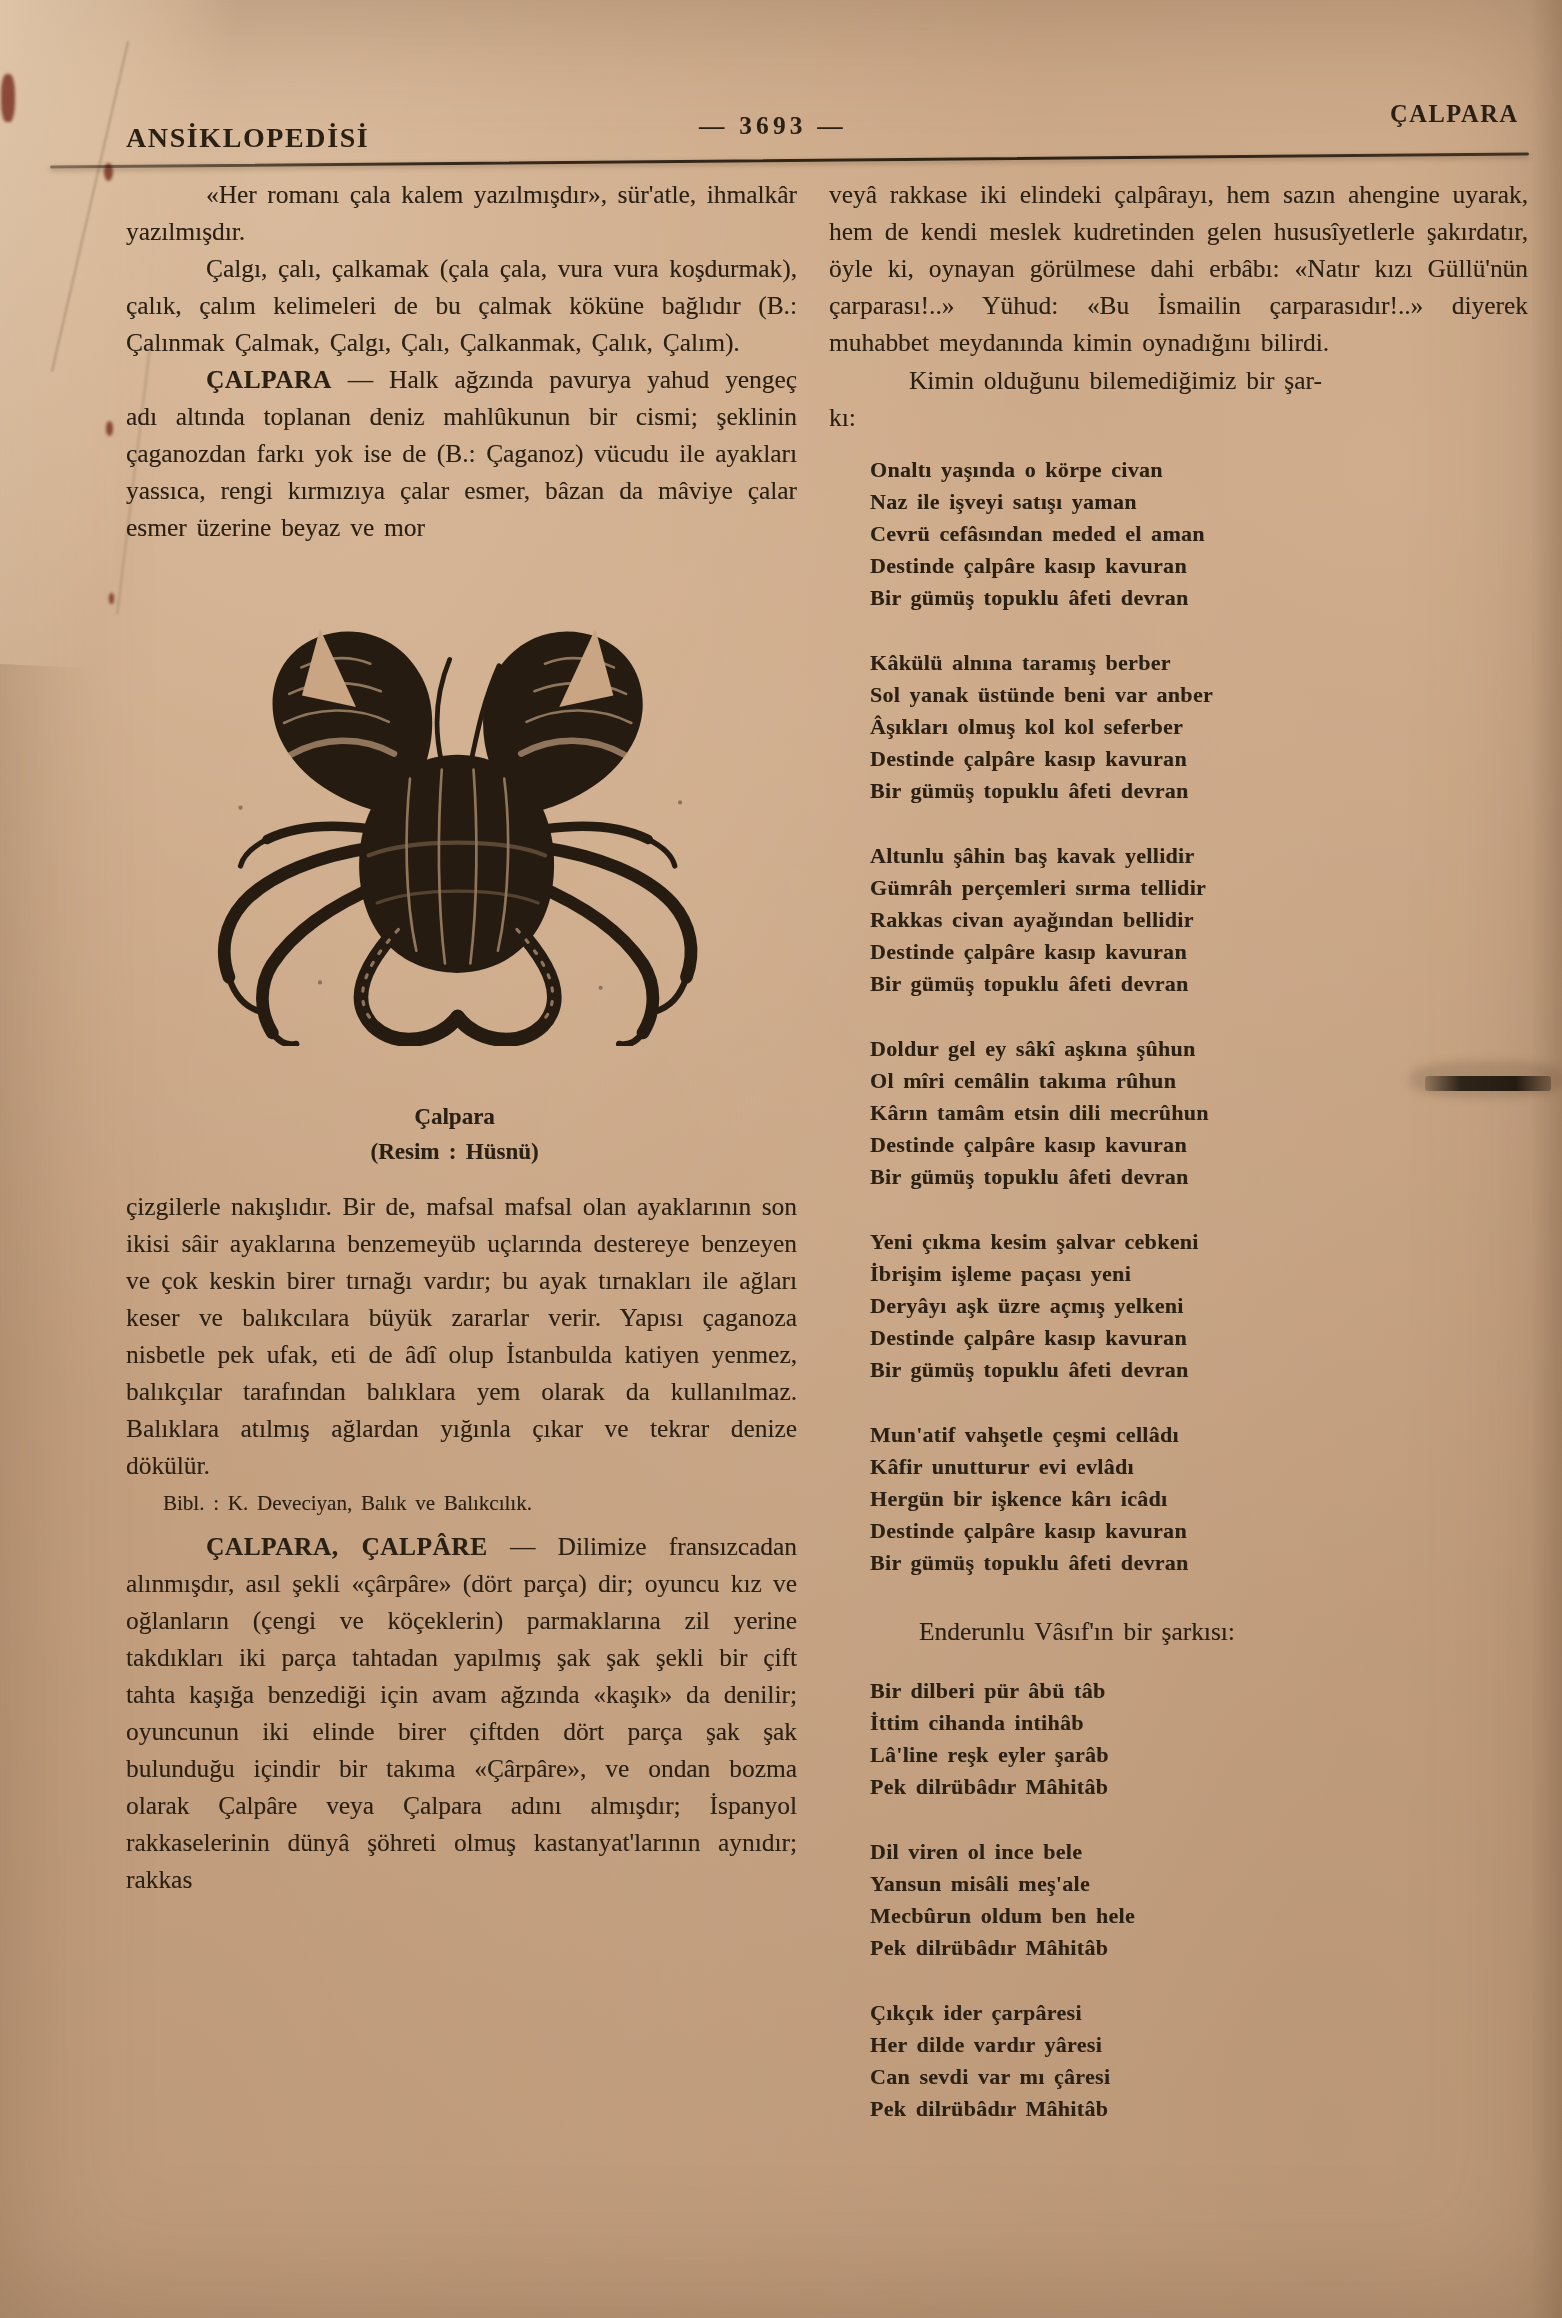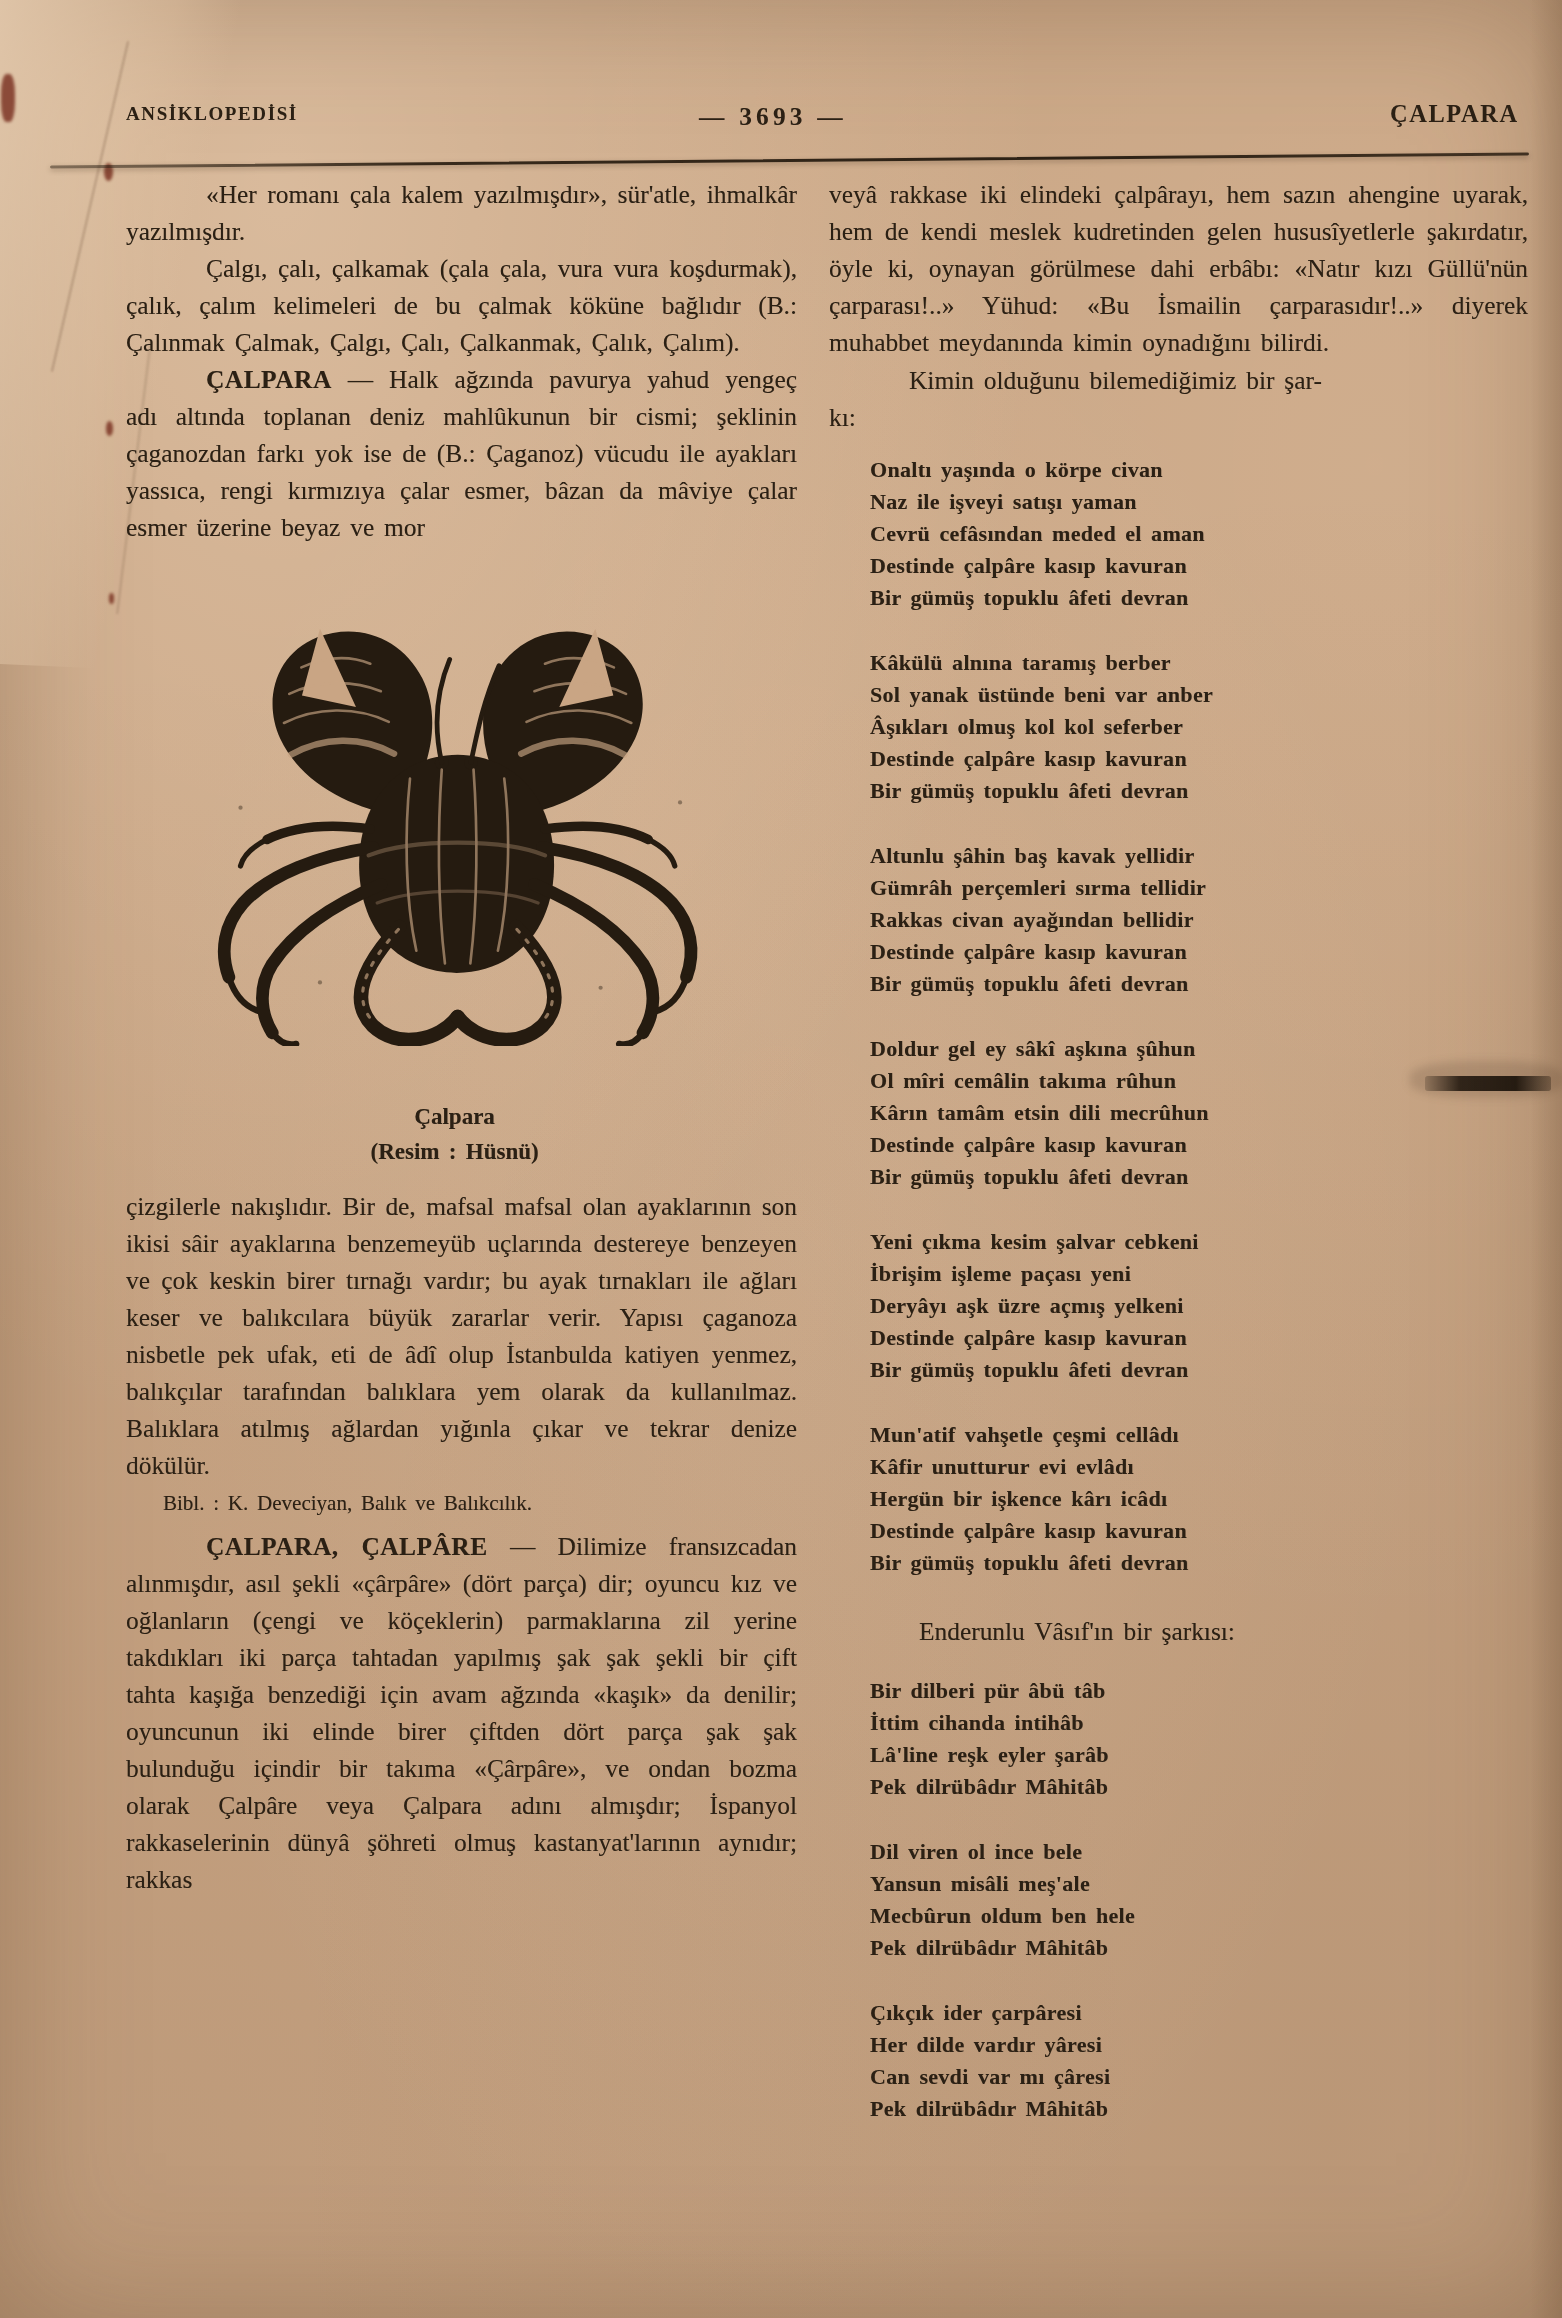--- a/index.html
+++ b/index.html
@@ -34,22 +34,22 @@
   .speck-c{left:106px;top:421px;width:7.4px;height:15px;}
   .speck-d{left:109px;top:593px;width:5.3px;height:10.6px;}
   .ink-smudge{position:absolute;left:1425px;top:1076px;width:126px;height:15px;border-radius:2.7px;
     background:linear-gradient(90deg, rgba(32,23,14,0.20), rgba(26,18,10,0.85) 28%, rgba(26,18,10,0.92) 72%, rgba(32,23,14,0.35));
     filter:blur(0.5px);}
   .ink-smudge-halo{position:absolute;left:1410px;top:1061px;width:154px;height:37px;border-radius:40%;
     background:rgba(70,52,34,0.18);filter:blur(4.2px);}
   .right-edge-shade{position:absolute;right:0;top:0;width:32px;height:100%;
     background:linear-gradient(270deg, rgba(100,70,45,0.22), rgba(100,70,45,0));}
   
-  .header-left{position:absolute;left:126px;top:103px;font-size:19px;font-weight:bold;letter-spacing:1.6px;}
-  .header-center{position:absolute;left:699px;top:102px;font-size:25.4px;font-weight:bold;letter-spacing:4.2px;}
+  .header-left{position:absolute;left:126px;top:122px;font-size:28px;font-weight:bold;letter-spacing:1.6px;}
+  .header-center{position:absolute;left:699px;top:111px;font-size:25.4px;font-weight:bold;letter-spacing:4.2px;}
   .header-right{position:absolute;left:1390px;top:100px;font-size:24.4px;font-weight:bold;letter-spacing:1.6px;}
   .rule{position:absolute;left:50px;top:159px;width:1479px;height:2.7px;border-radius:1.6px;
     background:linear-gradient(90deg, rgba(42,30,17,0.50), rgba(42,30,17,0.92) 25%, rgba(36,26,15,0.95) 70%, rgba(42,30,17,0.85));
     transform:rotate(-0.5deg);box-shadow:0 2.1px 4.8px rgba(70,48,30,0.35);}
   
   .col{position:absolute;top:176px;font-size:25.4px;line-height:37px;text-align:justify;
     word-spacing:0.14em;
     text-shadow:0.3px 0.4px 0.4px rgba(43,33,20,0.30);}
   .col-left{left:126px;width:671px;}
   .col-right{left:829px;width:699px;}

